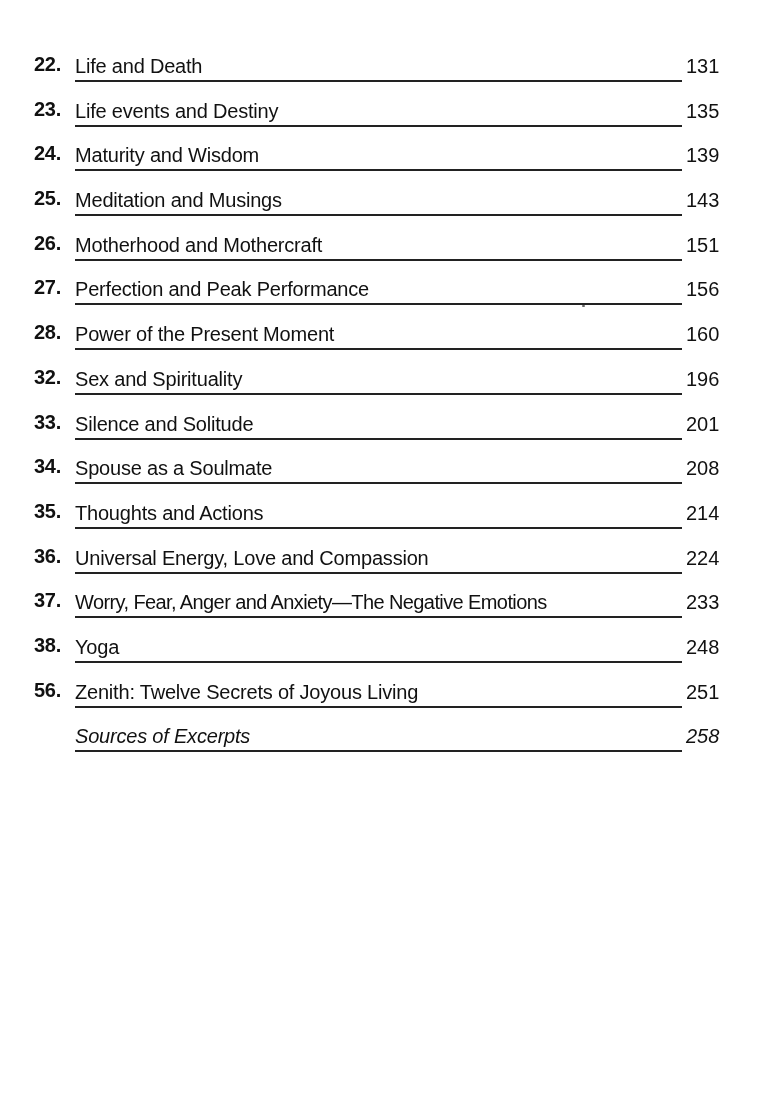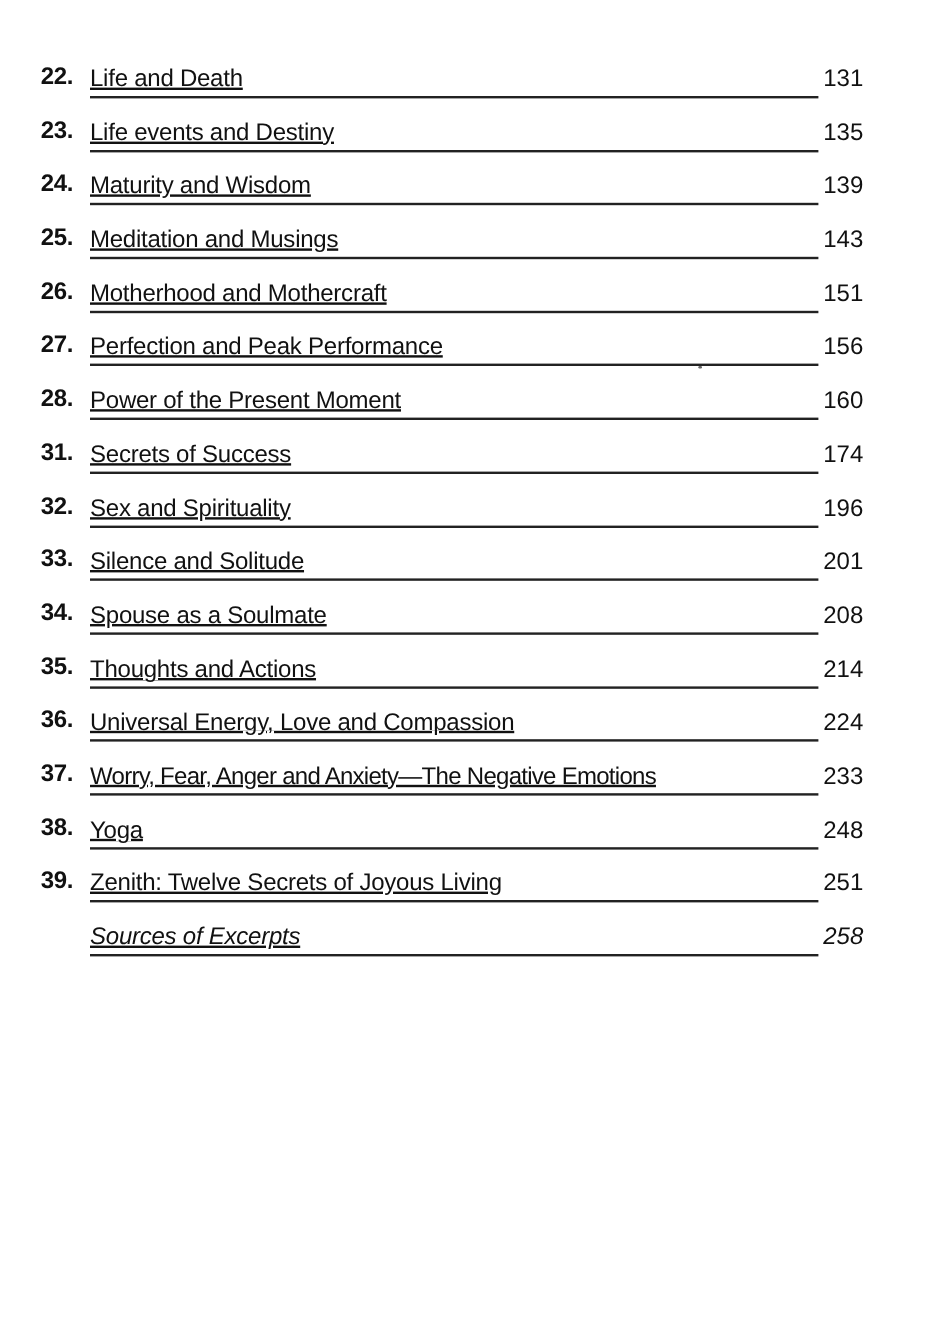--- a/index.html
+++ b/index.html
@@ -41,21 +41,20 @@
     left: 75px;
     right: 98px;
     top: 7px;
     font-size: 20px;
     line-height: 26px;
     padding-bottom: 1px;
     border-bottom: 2px solid #222;
     white-space: nowrap;
     letter-spacing: -0.2px;
     color: #111;
-    text-decoration: underline;
   }
   .toc-title.narrow-text {
     letter-spacing: -0.6px;
   }
   .toc-page {
     position: absolute;
     left: 686px;
     top: 7px;
     font-size: 20px;
     line-height: 26px;
@@ -116,25 +115,20 @@
   </div>
 
   <div class="toc-row">
     <span class="toc-num">28.</span>
     <span class="toc-title">Power of the Present Moment</span>
     <span class="toc-page">160</span>
   </div>
 
 
 
-  <div class="toc-row">
-    <span class="toc-num">31.</span>
-    <span class="toc-title">Secrets of Success</span>
-    <span class="toc-page">174</span>
-  </div>
 
   <div class="toc-row">
     <span class="toc-num">32.</span>
     <span class="toc-title">Sex and Spirituality</span>
     <span class="toc-page">196</span>
   </div>
 
   <div class="toc-row">
     <span class="toc-num">33.</span>
     <span class="toc-title">Silence and Solitude</span>
@@ -165,21 +159,21 @@
     <span class="toc-page">233</span>
   </div>
 
   <div class="toc-row">
     <span class="toc-num">38.</span>
     <span class="toc-title">Yoga</span>
     <span class="toc-page">248</span>
   </div>
 
   <div class="toc-row">
-    <span class="toc-num">39.</span>
+    <span class="toc-num">56.</span>
     <span class="toc-title">Zenith: Twelve Secrets of Joyous Living</span>
     <span class="toc-page">251</span>
   </div>
 
   <div class="toc-row">
     <span class="toc-num"></span>
     <span class="toc-title italic">Sources of Excerpts</span>
     <span class="toc-page italic">258</span>
   </div>
 

